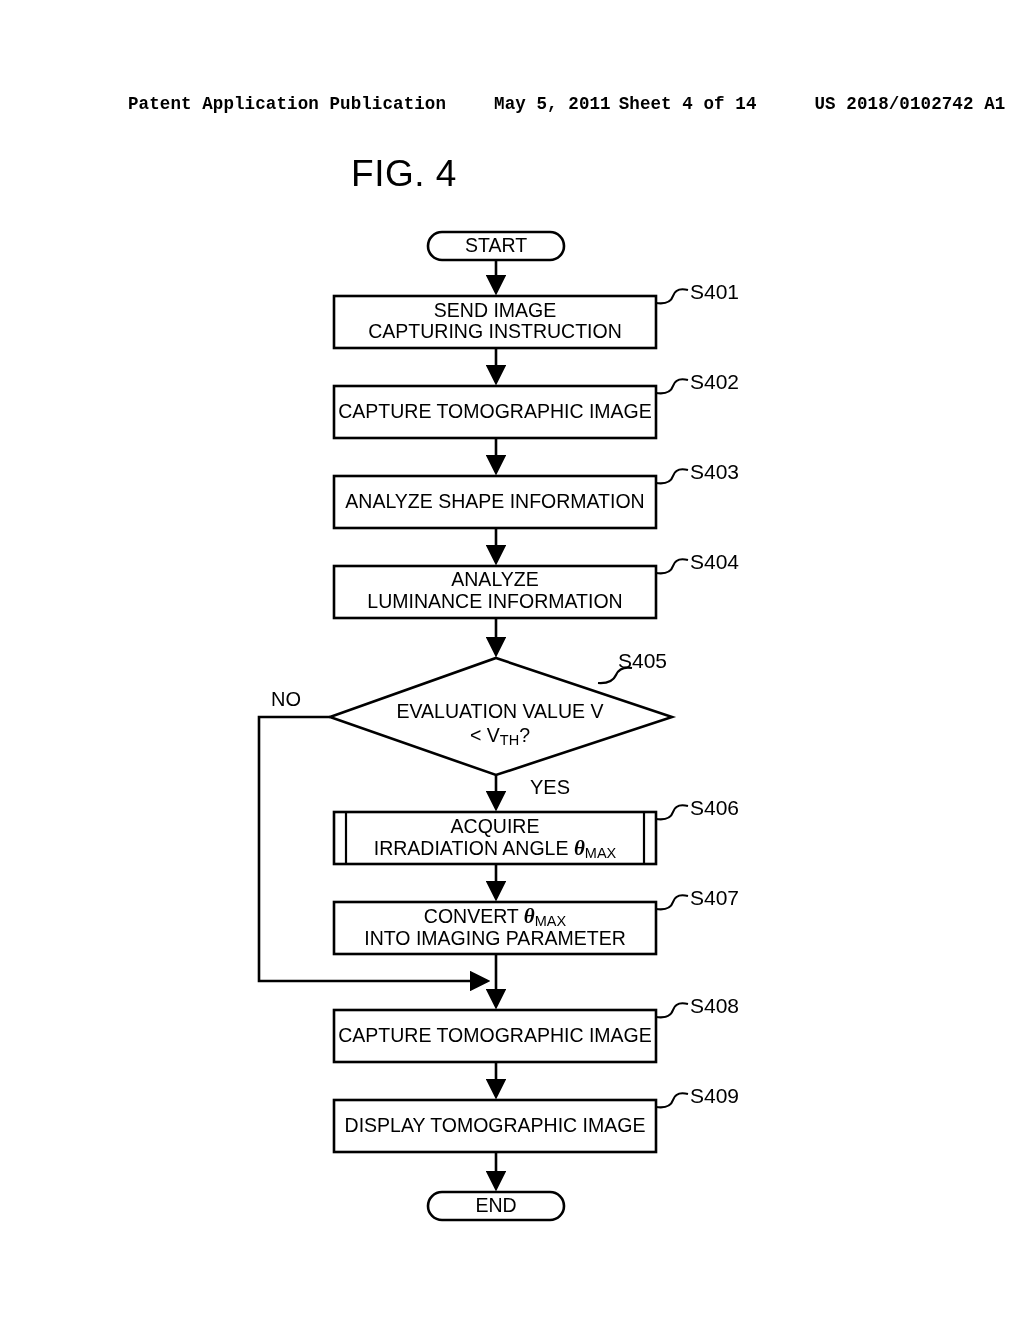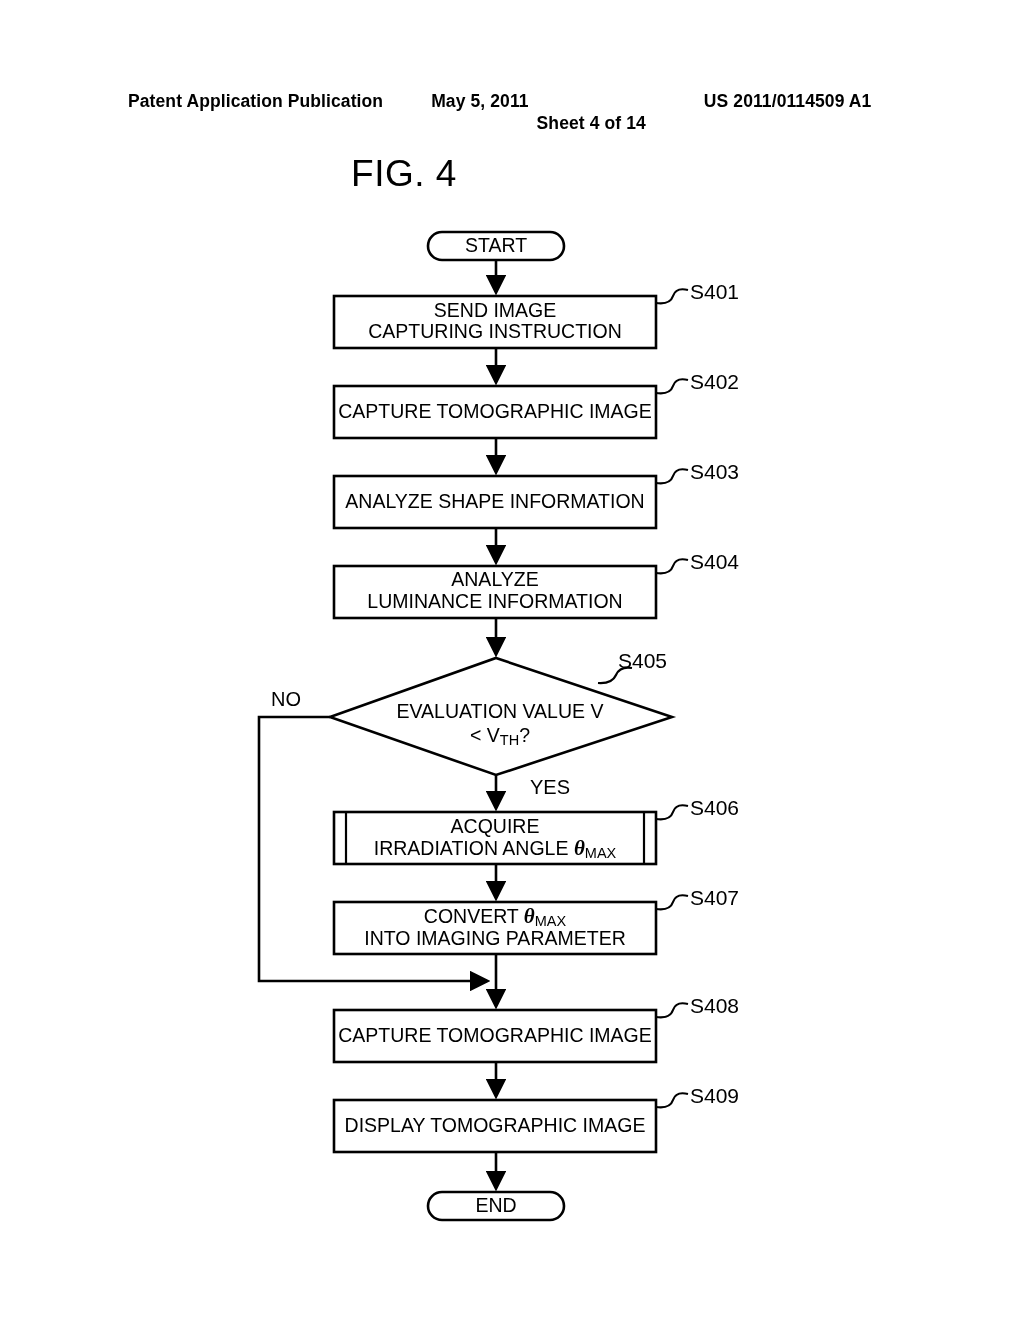--- a/index.html
+++ b/index.html
@@ -17,22 +17,22 @@
   }
 
   
   .page-header {
     position: absolute;
     top: 88px;
     left: 128px;
     width: 768px;
     height: 26px;
     display: flex;
-    align-items: center;
-    font-family: Liberation Sans, sans-serif;
+    align-items: flex-end;
+    font-family: Liberation Mono, monospace;
     font-weight: bold;
     font-size: 17.5px;
     letter-spacing: 0.1px;
     white-space: nowrap;
   }
   .hdr-pub   { margin-right: 48px; }
   .hdr-date  { margin-right: 8px; }
   .hdr-sheet { margin-right: 58px; margin-top: 44px; }
   .hdr-num   { }
 
@@ -111,21 +111,21 @@
     font-size: 21px;
   }
 </style>
 </head>
 <body>
 
 <div class="page-header">
   <span class="hdr-pub">Patent Application Publication</span>
   <span class="hdr-date">May 5, 2011</span>
   <span class="hdr-sheet">Sheet 4 of 14</span>
-  <span class="hdr-num">US 2011/0114509 A1</span>
+  <span class="hdr-num">US 2018/0102742 A1</span>
 </div>
 
 <div class="fig-title">FIG. 4</div>
 
 <svg id="flow" width="1024" height="1320" viewBox="0 0 1024 1320">
 
   <defs>
     <marker id="arrow" viewBox="0 0 12 12" refX="10" refY="6" markerWidth="8" markerHeight="8" orient="auto-start-reverse">
       <path d="M 0 0 L 12 6 L 0 12 z" fill="#000000"></path>
     </marker>

